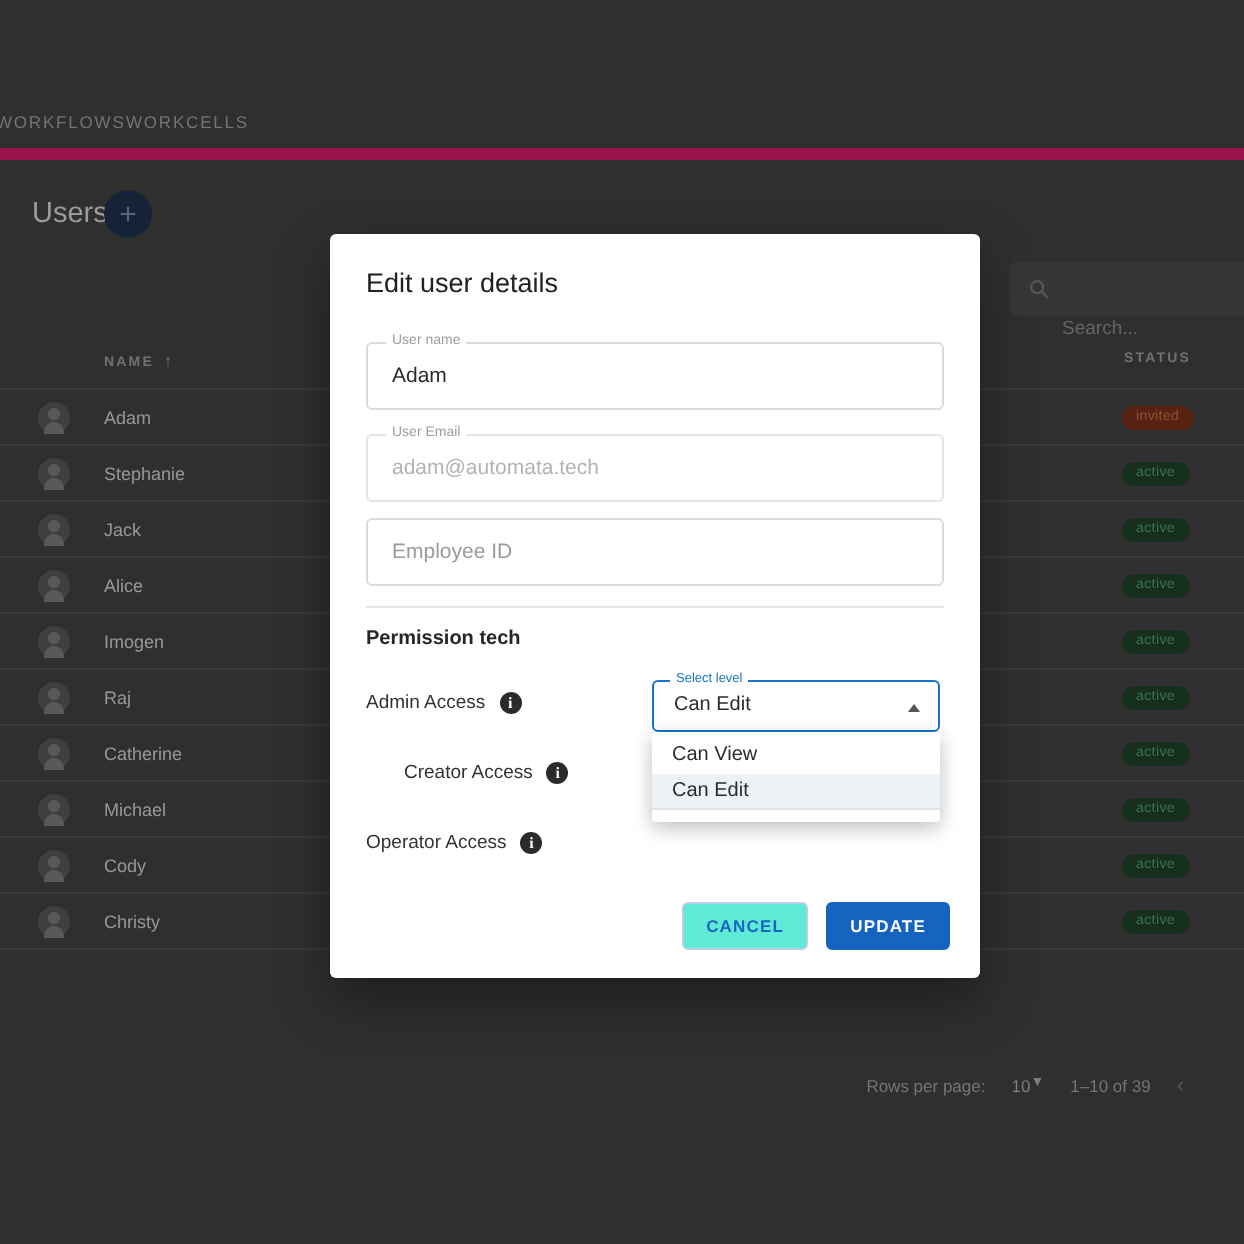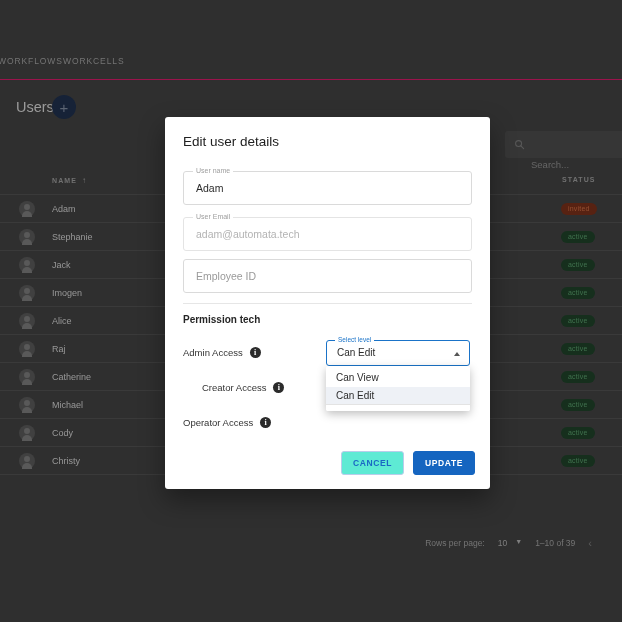--- a/index.html
+++ b/index.html
@@ -9,21 +9,21 @@
     font-family: "Liberation Sans", sans-serif;
     background: #3a3a3a;
   }
   .app { position: relative; width: 622px; height: 622px; background: #3a3a3a; }
 
   
   .page-dim { position: absolute; inset: 0; background: #3a3a3a; }
 
   .topnav {
     position: absolute; top: 46px; left: 0; width: 622px; height: 34px;
-    border-bottom: 1px solid #be185d;
+    border-bottom: 6px solid #be185d;
   }
   .topnav-item {
     position: absolute; top: 10px;
     font-size: 8.5px; letter-spacing: .9px; font-weight: 500;
     color: #8e8e8e;
   }
   .nav-workflows { left: -2px; }
   .nav-workcells { left: 63px; }
 
   .page-title {
@@ -83,21 +83,21 @@
   }
   .badge-active { background: #1b3a24; color: #4e8a5e; }
   .badge-invited { background: #6b2a16; color: #b4603c; }
 
   .pagination {
     position: absolute; left: 0; top: 530px; width: 604px; height: 26px;
     display: flex; align-items: center; justify-content: flex-end;
     gap: 13px; padding-right: 12px;
     font-size: 8.5px; color: #8e8e8e; padding-left: 8px;
   }
-  .rpp-select { display: flex; align-items: flex-start; gap: 8px; color: #9a9a9a; }
+  .rpp-select { display: flex; align-items: flex-start; gap: 0; color: #9a9a9a; }
   .caret-d { font-size: 7px; }
   .pg-arrow { color: #6d6d6d; font-size: 11px; }
 
   
   .scrim { position: absolute; inset: 0; background: rgba(0,0,0,.18); }
   .dialog {
     position: absolute; left: 165px; top: 117px;
     width: 325px; height: 372px;
     background: #fff; border-radius: 3px;
     box-shadow: 0 11px 26px rgba(0,0,0,.38);
@@ -238,26 +238,26 @@
             <div class="cell-name">Stephanie</div>
             <div class="badge badge-active">active</div>
           </div>
           <div class="tr">
             <div class="avatar"></div>
             <div class="cell-name">Jack</div>
             <div class="badge badge-active">active</div>
           </div>
           <div class="tr">
             <div class="avatar"></div>
+            <div class="cell-name">Alice</div>
+            <div class="badge badge-active">active</div>
+          </div>
+          <div class="tr">
+            <div class="avatar"></div>
             <div class="cell-name">Imogen</div>
-            <div class="badge badge-active">active</div>
-          </div>
-          <div class="tr">
-            <div class="avatar"></div>
-            <div class="cell-name">Alice</div>
             <div class="badge badge-active">active</div>
           </div>
           <div class="tr">
             <div class="avatar"></div>
             <div class="cell-name">Raj</div>
             <div class="badge badge-active">active</div>
           </div>
           <div class="tr">
             <div class="avatar"></div>
             <div class="cell-name">Catherine</div>

